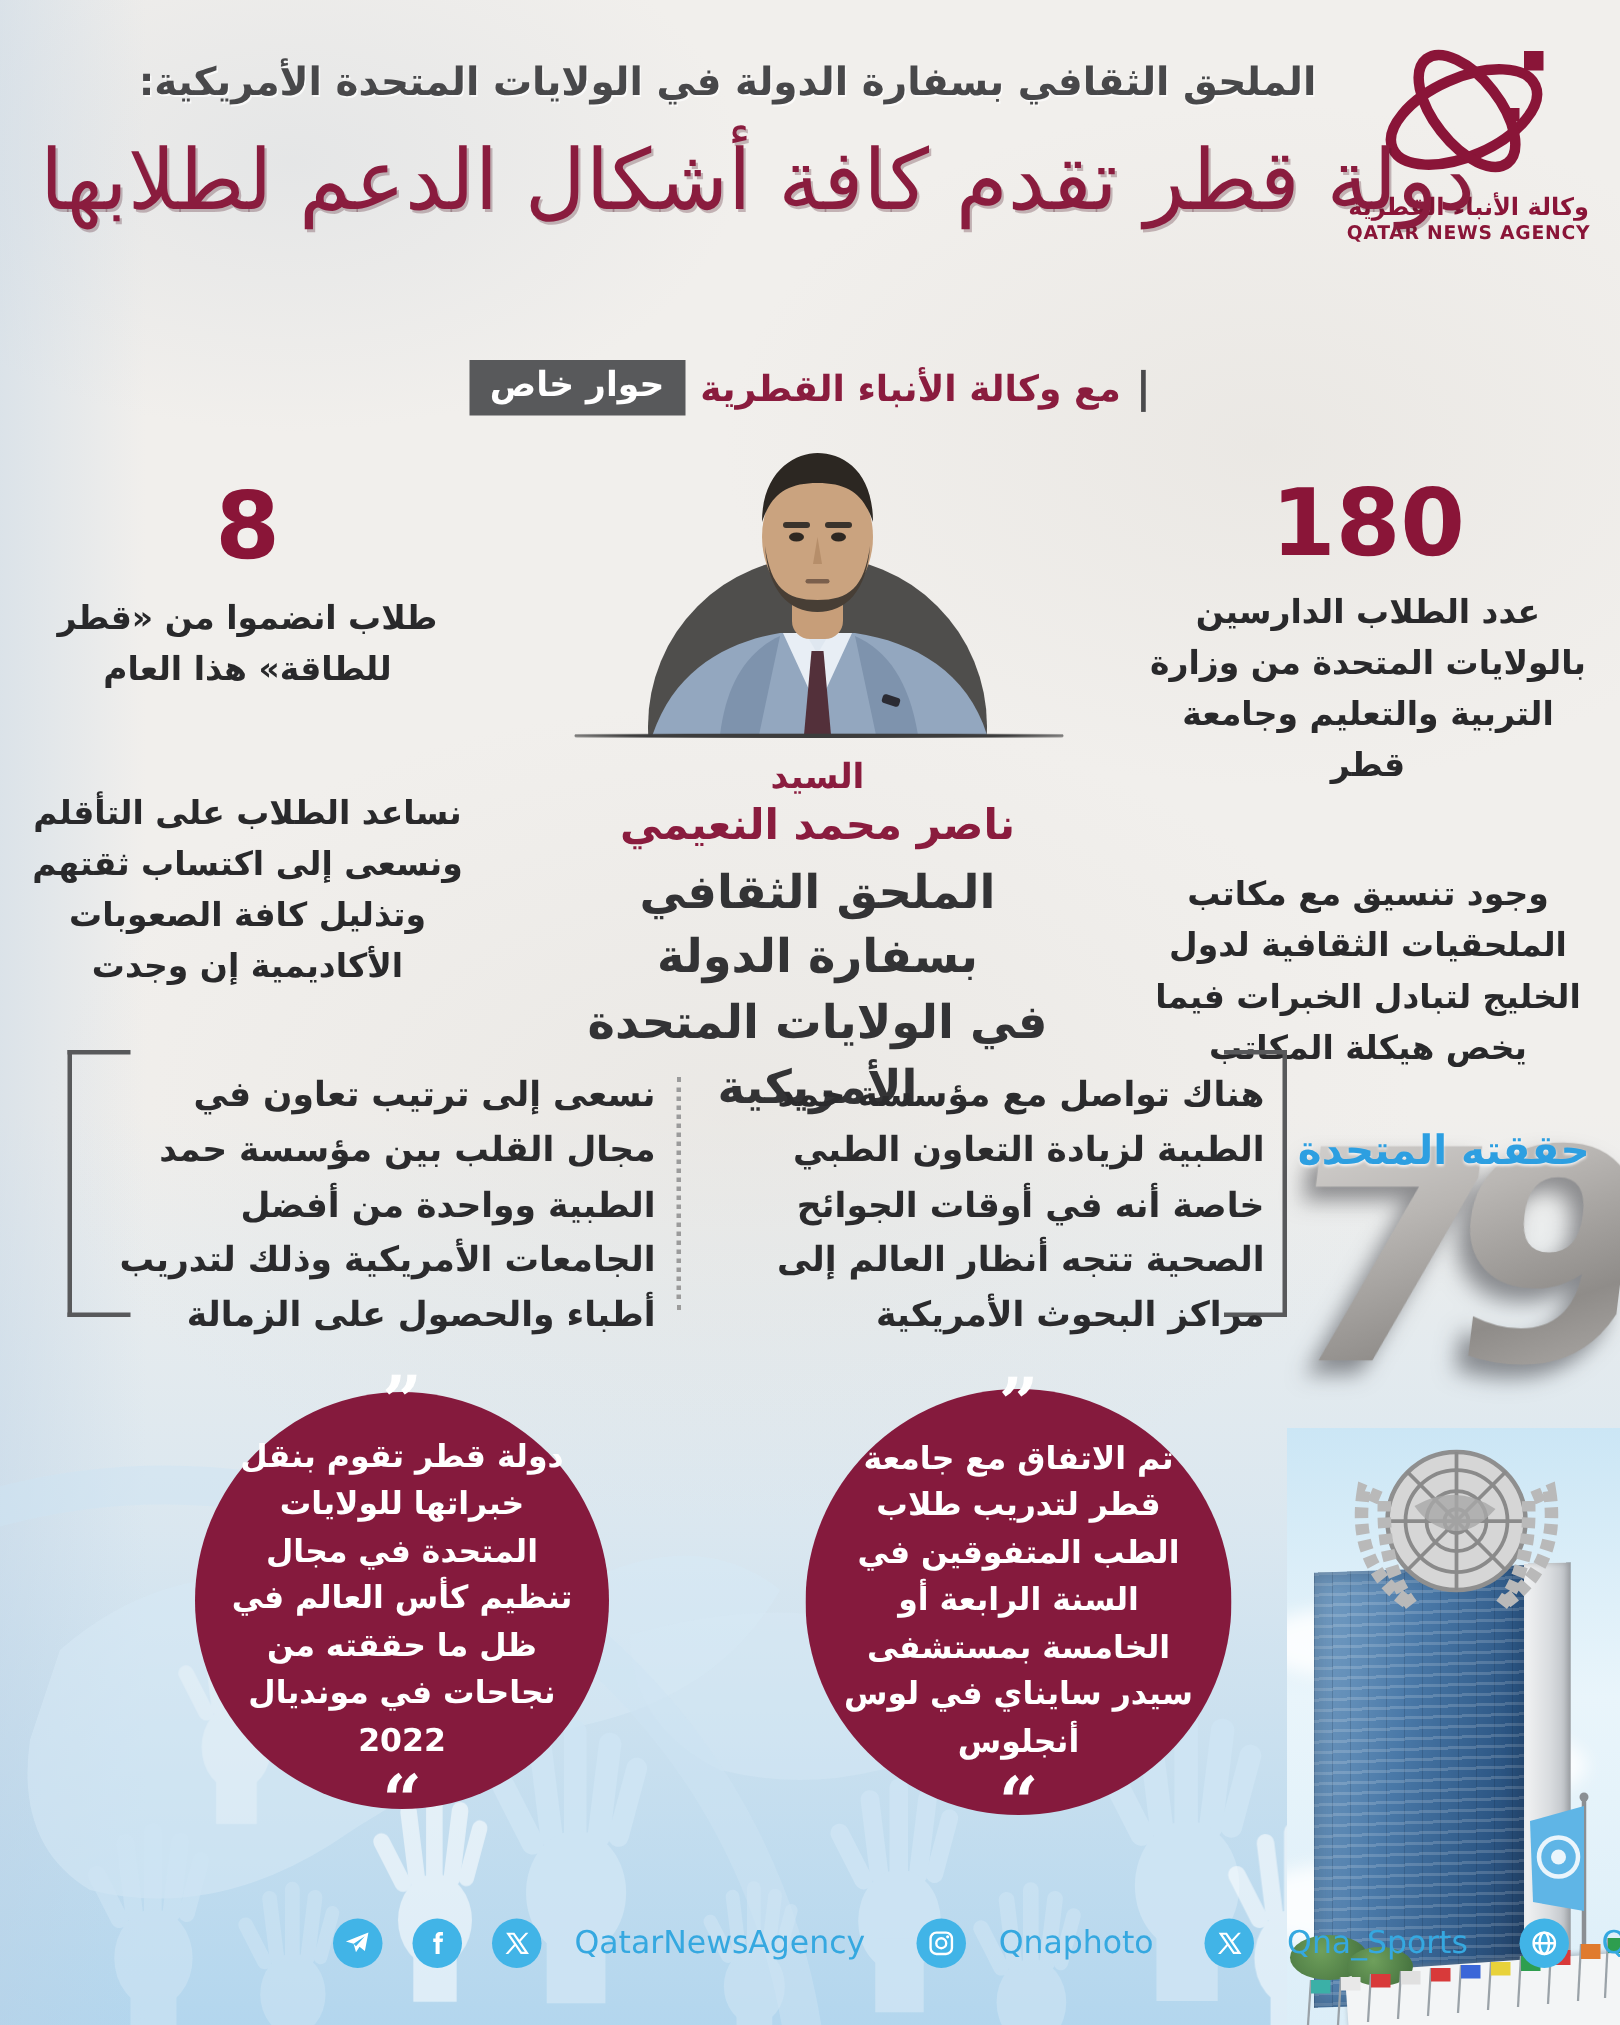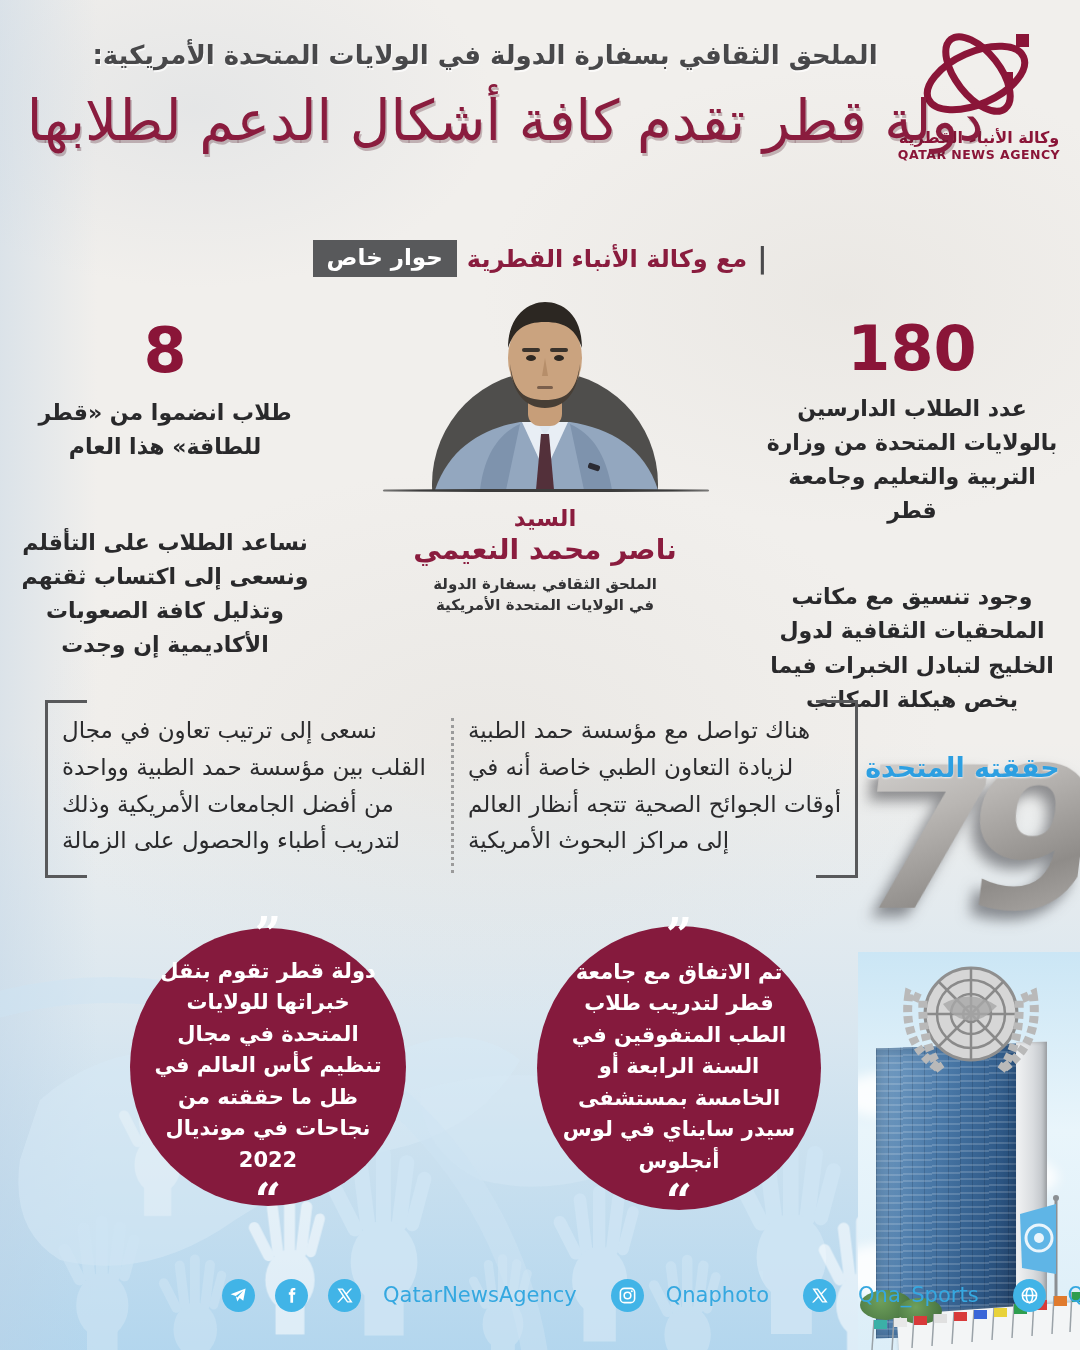--- a/index.html
+++ b/index.html
@@ -36,23 +36,23 @@
   .stat-label,.stat-note{font-size:22px;font-weight:700;color:#29292b;text-align:center;line-height:1.55;}
   .col-left{left:15px;width:300px;}
   .col-right{left:762px;width:300px;}
   
   .portrait{left:380px;top:296px;width:330px;height:194px;}
   .base-line{left:383px;top:489px;width:326px;height:3px;
     background:radial-gradient(ellipse at center, #3c3c3c 0%, #3c3c3c 55%, rgba(60,60,60,0) 100%);border-radius:2px;}
   .name-block{left:375px;top:505px;width:340px;text-align:center;}
   .honorific{color:#8a1c3e;font-size:23px;font-weight:800;}
   .person-name{color:#8a1c3e;font-size:28px;font-weight:800;margin-top:2px;}
-  .person-role{color:#333335;font-size:15px;font-weight:700;line-height:1.4;margin-top:8px;}
-  
-  .pq{font-size:23px;font-weight:400;color:#2b2b2d;text-align:left;line-height:1.6;}
+  .person-role{color:#333335;font-size:31px;font-weight:700;line-height:1.4;margin-top:8px;}
+  
+  .pq{font-size:23px;font-weight:700;color:#2b2b2d;text-align:right;line-height:1.6;}
   .pq-left{left:62px;top:712px;width:375px;}
   .pq-right{left:468px;top:712px;width:375px;}
   .bk-v{width:3px;background:#58595b;}
   .bk-h{height:3px;background:#58595b;}
   .dotted-div{left:451px;top:718px;width:0;height:155px;border-left:3px dotted #9b9b9b;}
   
   .un-label{left:860px;top:752px;width:205px;text-align:center;color:#2d9fe1;font-size:27px;font-weight:800;
     text-shadow:0 1px 2px rgba(255,255,255,.8);}
   .un-number{left:852px;top:742px;width:230px;text-align:center;font-size:196px;font-weight:900;line-height:1;
     letter-spacing:-0.14em;transform:skewX(-7deg);

